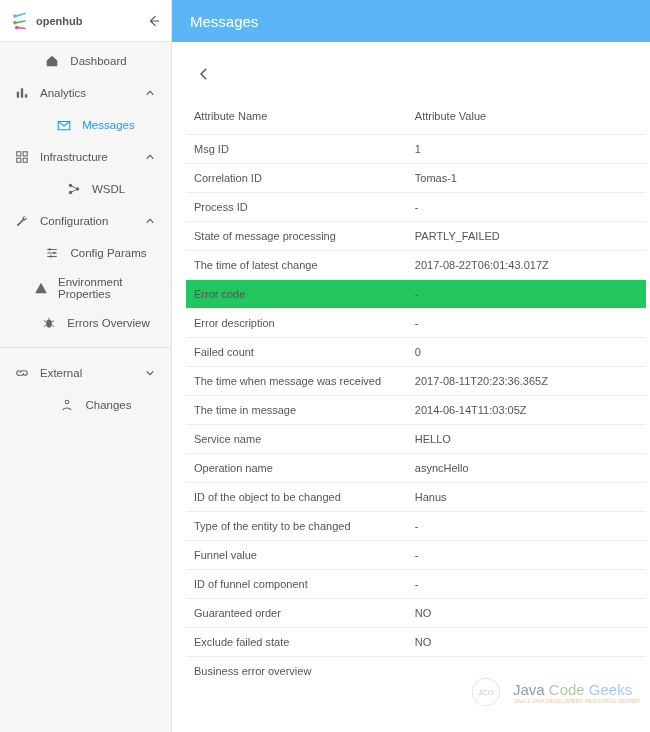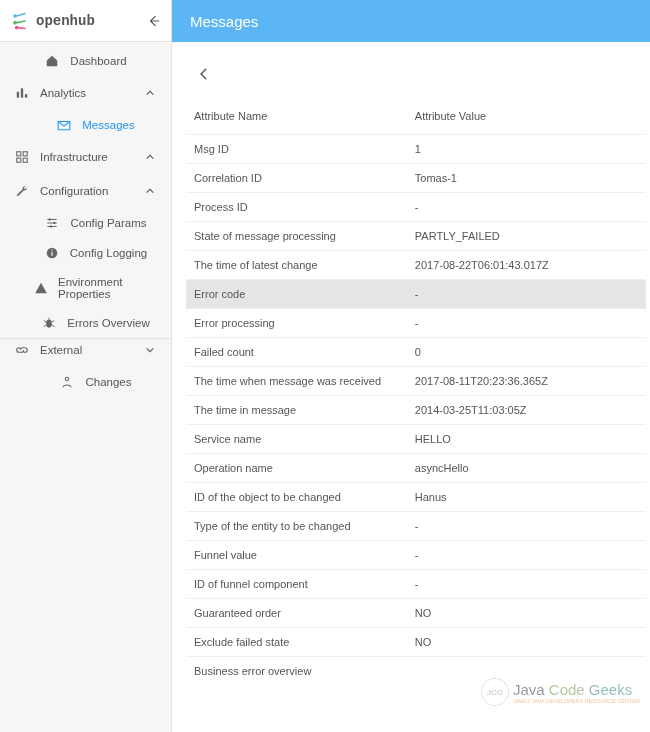--- a/index.html
+++ b/index.html
@@ -26,21 +26,21 @@
   .brand {
     height: 42px;
     display: flex;
     align-items: center;
     padding: 0 10px;
     border-bottom: 1px solid #e4e4e4;
     position: relative;
     background:#fff;
   }
   .brand .logo { width: 20px; height: 20px; margin-right: 6px; }
-  .brand-name { font-size: 14px; color: #555; font-weight:600;font-family:Liberation Mono, monospace;}
+  .brand-name { font-size: 11px; color: #555; font-weight:600;}
   .brand .collapse-btn {
     position: absolute; right: 8px; top: 50%; transform: translateY(-50%);
     width: 18px; height: 18px; display:flex; align-items:center; justify-content:center;
     color:#555;
   }
 
   .nav { padding: 4px 0; }
   .nav-item, .nav-sub-item, .nav-section {
     display: flex; align-items: center;
     padding: 8px 14px;
@@ -52,21 +52,21 @@
   .nav-section { padding-top:10px; padding-bottom:10px; }
   .nav-item .icon, .nav-sub-item .icon, .nav-section .icon {
     width: 16px; display:inline-flex; justify-content:center; margin-right:10px; color:#666;
   }
   .nav-sub-item { padding-left: 34px; }
   .nav-sub-item.active { color: #2196f3; }
   .nav-sub-item.active .icon { color:#2196f3; }
   .nav-section .chev {
     margin-left:auto; width:14px; display:flex; justify-content:center; color:#666;
   }
-  .section-divider { border-top:1px solid #e4e4e4; margin-top:0; padding-top:4px; }
+  .section-divider { border-top:1px solid #e4e4e4; margin-top:9px; padding-top:18px; }
 
   
   .main { flex:1; display:flex; flex-direction:column; min-width:0;}
   .header {
     height: 42px;
     background: #5cb5f5;
     color: #fff;
     display:flex; align-items:center;
     padding: 0 18px;
     font-size: 15px;
@@ -86,41 +86,41 @@
     color:#555;
     padding: 8px 8px 12px 8px;
     margin-top: 6px;
   }
   table.attrs td {
     padding: 8px 8px;
     border-top: 1px solid #eee;
     color:#555;
   }
   table.attrs th:first-child, table.attrs td:first-child { width: 48%; }
-  table.attrs tr.highlight td { background:#e5e5e5; }
+  table.attrs tr.highlight td { background:#22c55e; }
 
   
   .watermark {
     position:absolute;
     right:10px; bottom:26px;
     opacity:0.45;
     font-size:10px;
     text-align:left;
-    display:flex; align-items:center; gap:4px;
+    display:flex; align-items:center; gap:13px;
     pointer-events:none;
   }
   .watermark .wmlogo {
     width:28px; height:28px; border:1px dotted #888; border-radius:50%;
     display:flex; align-items:center; justify-content:center;
     font-size:8px; color:#777;
   }
   .watermark .wmmain { font-size:15px; }
   .watermark .wmmain .j { color:#0f172a;}
   .watermark .wmmain .c { color:#54862e;}
-  .watermark .wmmain .g { color:#0f766e;}
+  .watermark .wmmain .g { color:#3b82f6;}
   .watermark .wmsub { font-size:5.5px; color:#d97a1a;}
 
   svg { display:block; }
 </style>
 </head>
 <body>
 
 <div class="app">
   <aside class="sidebar">
     <div class="brand">
@@ -186,20 +186,31 @@
               <rect x="14" y="14" width="7" height="7" fill="none" stroke="#666" stroke-width="1.8"></rect>
             </svg>
         </span>
         <span>Infrastructure</span>
         <span class="chev">
           <svg width="10" height="10" viewBox="0 0 24 24">
               <path d="M4 16 L12 8 L20 16" stroke="#555" stroke-width="2.5" fill="none"></path>
             </svg>
         </span>
       </div>
+      <div class="nav-sub-item">
+        <span class="icon">
+          <svg width="14" height="14" viewBox="0 0 24 24">
+              <circle cx="6" cy="6" r="3" fill="#666"></circle>
+              <circle cx="6" cy="18" r="3" fill="#666"></circle>
+              <circle cx="18" cy="12" r="3" fill="#666"></circle>
+              <path d="M8 7 L16 11 M8 17 L16 13" stroke="#666" stroke-width="1.6"></path>
+            </svg>
+        </span>
+        <span>WSDL</span>
+      </div>
 
       <div class="nav-section">
         <span class="icon">
           <svg width="14" height="14" viewBox="0 0 24 24">
               <path d="M20 6 a4 4 0 0 1 -5 5 L5 21 L3 19 L13 9 a4 4 0 0 1 5 -5 L15 7 L17 9 Z" fill="#666"></path>
             </svg>
         </span>
         <span>Configuration</span>
         <span class="chev">
           <svg width="10" height="10" viewBox="0 0 24 24">
@@ -210,30 +221,20 @@
       <div class="nav-sub-item">
         <span class="icon">
           <svg width="14" height="14" viewBox="0 0 24 24">
               <path d="M4 6h16M4 12h16M4 18h16" stroke="#666" stroke-width="2"></path>
               <circle cx="8" cy="6" r="2" fill="#666"></circle>
               <circle cx="16" cy="12" r="2" fill="#666"></circle>
               <circle cx="10" cy="18" r="2" fill="#666"></circle>
             </svg>
         </span>
         <span>Config Params</span>
-      </div>
-      <div class="nav-sub-item">
-        <span class="icon">
-          <svg width="14" height="14" viewBox="0 0 24 24">
-              <circle cx="12" cy="12" r="9" fill="#666"></circle>
-              <rect x="11" y="10" width="2" height="7" fill="#f6f6f6"></rect>
-              <rect x="11" y="6" width="2" height="2" fill="#f6f6f6"></rect>
-            </svg>
-        </span>
-        <span>Config Logging</span>
       </div>
       <div class="nav-sub-item">
         <span class="icon">
           <svg width="14" height="14" viewBox="0 0 24 24">
               <path d="M12 3 L22 21 H2 Z" fill="#666"></path>
             </svg>
         </span>
         <span>Environment Properties</span>
       </div>
       <div class="nav-sub-item">
@@ -310,34 +311,34 @@
             </tr>
             <tr>
               <td>The time of latest change</td>
               <td>2017-08-22T06:01:43.017Z</td>
             </tr>
             <tr class="highlight">
               <td>Error code</td>
               <td>-</td>
             </tr>
             <tr>
-              <td>Error processing</td>
+              <td>Error description</td>
               <td>-</td>
             </tr>
             <tr>
               <td>Failed count</td>
               <td>0</td>
             </tr>
             <tr>
               <td>The time when message was received</td>
               <td>2017-08-11T20:23:36.365Z</td>
             </tr>
             <tr>
               <td>The time in message</td>
-              <td>2014-03-25T11:03:05Z</td>
+              <td>2014-06-14T11:03:05Z</td>
             </tr>
             <tr>
               <td>Service name</td>
               <td>HELLO</td>
             </tr>
             <tr>
               <td>Operation name</td>
               <td>asyncHello</td>
             </tr>
             <tr>

